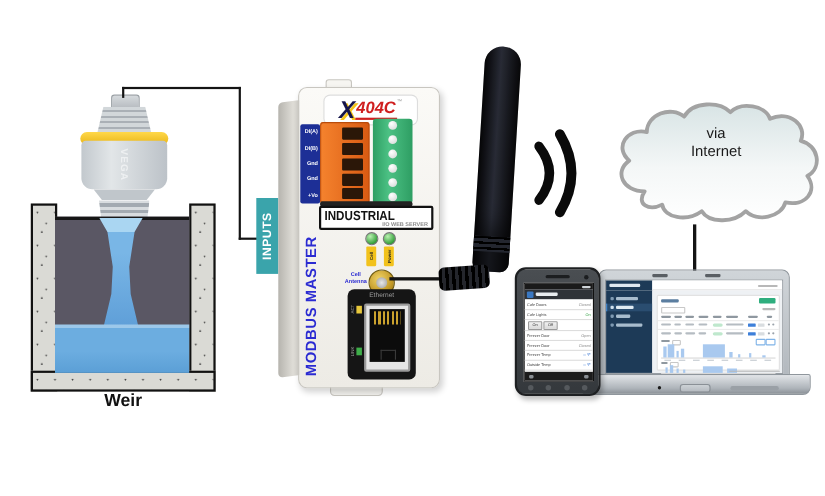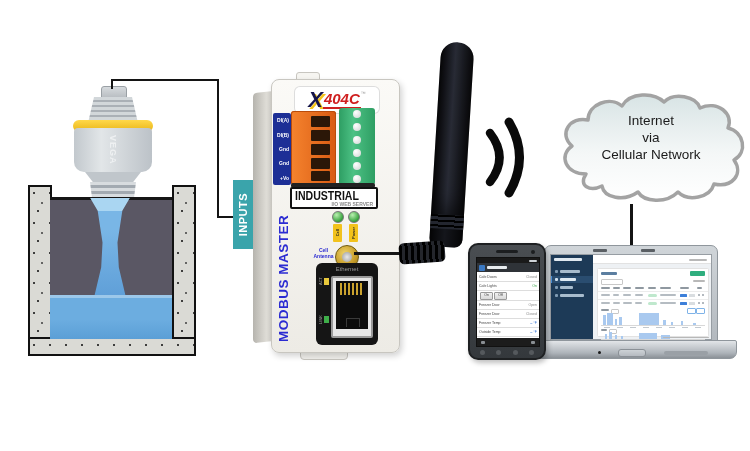--- a/index.html
+++ b/index.html
@@ -52,20 +52,21 @@
     <div class="abs concrete" style="left:0;top:0;width:20px;height:167px;border:2px solid #111;"></div>
     <div class="abs concrete" style="left:144px;top:0;width:20px;height:167px;border:2px solid #111;"></div>
     <div class="abs concrete" style="left:0;top:152px;width:164px;height:15px;border:2px solid #111;"></div>
 
     <div class="abs" style="left:22px;top:12px;width:122px;height:98px;background:#5a5764;border-top:3px solid #161616;"></div>
 
     <div class="abs" style="left:60px;top:13px;width:44px;height:99px;background:linear-gradient(180deg,#aad6f2 0 13%,#79b6e6 13% 32%,#5f9fd8 100%);clip-path:polygon(5% 0,95% 0,78% 13%,67% 45%,70% 70%,86% 100%,14% 100%,30% 70%,33% 45%,22% 13%);"></div>
 
     <div class="abs" style="left:22px;top:110px;width:122px;height:44px;background:linear-gradient(180deg,#9cc8ea 0 3px,#6cade0 3px 55%,#5b9fd6);"></div>
   </div>
+  <div class="abs" style="left:28px;top:356px;width:168px;text-align:center;font-size:16px;font-weight:bold;color:#111;">Weir</div>
 
   <div class="abs" style="left:253px;top:92px;width:22px;height:250px;border-radius:4px;background:linear-gradient(90deg,#b6b4ae,#dedcd6 60%,#cfcdc7);transform:skewY(-7deg);"></div>
   <div class="abs" style="left:296px;top:72px;width:22px;height:12px;background:#f6f5f1;border:1px solid #c8c6c0;border-radius:3px 3px 0 0;"></div>
   <div class="abs" style="left:300px;top:349px;width:46px;height:9px;background:#f2f1ed;border:1px solid #c8c6c0;border-radius:0 0 4px 4px;"></div>
 
   <div class="abs" style="left:271px;top:79px;width:127px;height:272px;background:linear-gradient(180deg,#fbfaf7,#edebe5);border:1px solid #c8c6c0;border-radius:8px;box-shadow:2px 3px 6px rgba(0,0,0,.18);">
 
     <div class="abs" style="left:23px;top:7px;width:84px;height:26px;background:#fff;border-radius:5px;box-shadow:0 0 0 1px #ddd;display:flex;align-items:center;justify-content:center;">
       <span style="font-size:22px;font-weight:900;font-style:italic;color:#15154a;text-shadow:2px 2px 0 #f5c518;line-height:1;">X</span>
       <span style="font-size:15px;font-weight:900;font-style:italic;color:#CF1F1F;border-bottom:2.5px solid #CF1F1F;padding:0 1px 1px 1px;line-height:1;">404C</span>
@@ -91,21 +92,21 @@
     <div class="abs" style="left:67px;top:28px;width:36px;height:77px;background:linear-gradient(90deg,#2e9e63,#4cc184 40%,#2e9e63);border-radius:3px;display:flex;flex-direction:column;justify-content:space-around;align-items:center;">
       <div style="width:8px;height:8px;border-radius:50%;background:radial-gradient(circle at 35% 30%,#fff,#cfd4d2);"></div>
       <div style="width:8px;height:8px;border-radius:50%;background:radial-gradient(circle at 35% 30%,#fff,#cfd4d2);"></div>
       <div style="width:8px;height:8px;border-radius:50%;background:radial-gradient(circle at 35% 30%,#fff,#cfd4d2);"></div>
       <div style="width:8px;height:8px;border-radius:50%;background:radial-gradient(circle at 35% 30%,#fff,#cfd4d2);"></div>
       <div style="width:8px;height:8px;border-radius:50%;background:radial-gradient(circle at 35% 30%,#fff,#cfd4d2);"></div>
       <div style="width:8px;height:8px;border-radius:50%;background:radial-gradient(circle at 35% 30%,#fff,#cfd4d2);"></div>
     </div>
     <div class="abs" style="left:19px;top:103px;width:84px;height:5px;background:#222;border-radius:2px;"></div>
 
-    <div class="abs" style="left:18px;top:107px;width:88px;height:22px;background:#fff;border:2.5px solid #111;border-radius:2px;box-sizing:border-box;padding:0 3px;">
+    <div class="abs" style="left:18px;top:107px;width:104px;height:22px;background:#fff;border:2.5px solid #111;border-radius:2px;box-sizing:border-box;padding:0 3px;">
       <div style="font-size:12px;font-weight:900;color:#111;transform:scaleX(.88);transform-origin:left;line-height:12px;margin-top:1px;">INDUSTRIAL</div>
       <div style="font-size:5px;font-weight:bold;color:#8a8a8a;text-align:right;line-height:5px;">I/O WEB SERVER</div>
     </div>
 
     <div class="abs vup" style="left:3px;top:126px;height:145px;width:16px;display:flex;align-items:center;justify-content:center;font-size:13.5px;font-weight:bold;color:#2B2BD2;letter-spacing:.5px;">MODBUS MASTER</div>
 
     <div class="ledg" style="left:60px;top:131px;"></div>
     <div class="ledg" style="left:76px;top:131px;"></div>
     <div class="ytag" style="left:61px;top:144px;">
         <span class="vup">Cell</span>
@@ -153,23 +154,22 @@
     <defs>
       <linearGradient id="cg" x1="0" y1="0" x2="0" y2="1">
         <stop offset="0" stop-color="#d8e4e5"></stop>
           <stop offset="0.55" stop-color="#f4f7f7"></stop>
           <stop offset="1" stop-color="#ffffff"></stop>
       </linearGradient>
     </defs>
     <path d="M 34 84 C 14 84 6 66 20 56 C 6 44 18 26 36 30 C 36 14 58 6 70 16 C 78 2 102 2 112 12 C 122 2 144 6 148 18 C 166 10 182 24 176 38 C 192 42 196 62 182 70 C 192 84 180 98 162 94 C 158 108 136 112 126 102 C 114 114 92 112 86 102 C 72 112 52 108 50 96 C 38 102 26 96 34 84 Z" fill="url(#cg)" stroke="#a3a3a3" stroke-width="3.5" stroke-linejoin="round"></path>
   </svg>
   <div class="abs" style="left:552px;top:112px;width:198px;text-align:center;font-size:13.5px;line-height:17px;color:#1a1a1a;">
+    <div>via</div>
     <div>Internet</div>
-    <div>via</div>
-    <div>Cellular Network</div>
   </div>
   <div class="wire" style="left:630px;top:204px;width:2.5px;height:44px;"></div>
 
   <div class="abs" style="left:544px;top:245px;width:172px;height:96px;background:linear-gradient(180deg,#d0d5d9,#b2b8be);border:1px solid #8f969c;border-radius:7px 7px 2px 2px;">
     <div class="abs" style="left:48px;top:3px;width:14px;height:2.5px;background:#5a5f64;border-radius:1px;"></div>
     <div class="abs" style="left:96px;top:3px;width:14px;height:2.5px;background:#5a5f64;border-radius:1px;"></div>
     <div class="abs" style="left:5px;top:8px;width:160px;height:84px;background:#fff;border:1px solid #979da3;">
 
       <div class="abs" style="left:0;top:0;width:42px;height:9px;background:#1d3a57;">
         <div class="sk" style="left:3px;top:3px;width:28px;height:2.5px;background:#dfe8f0;"></div>

